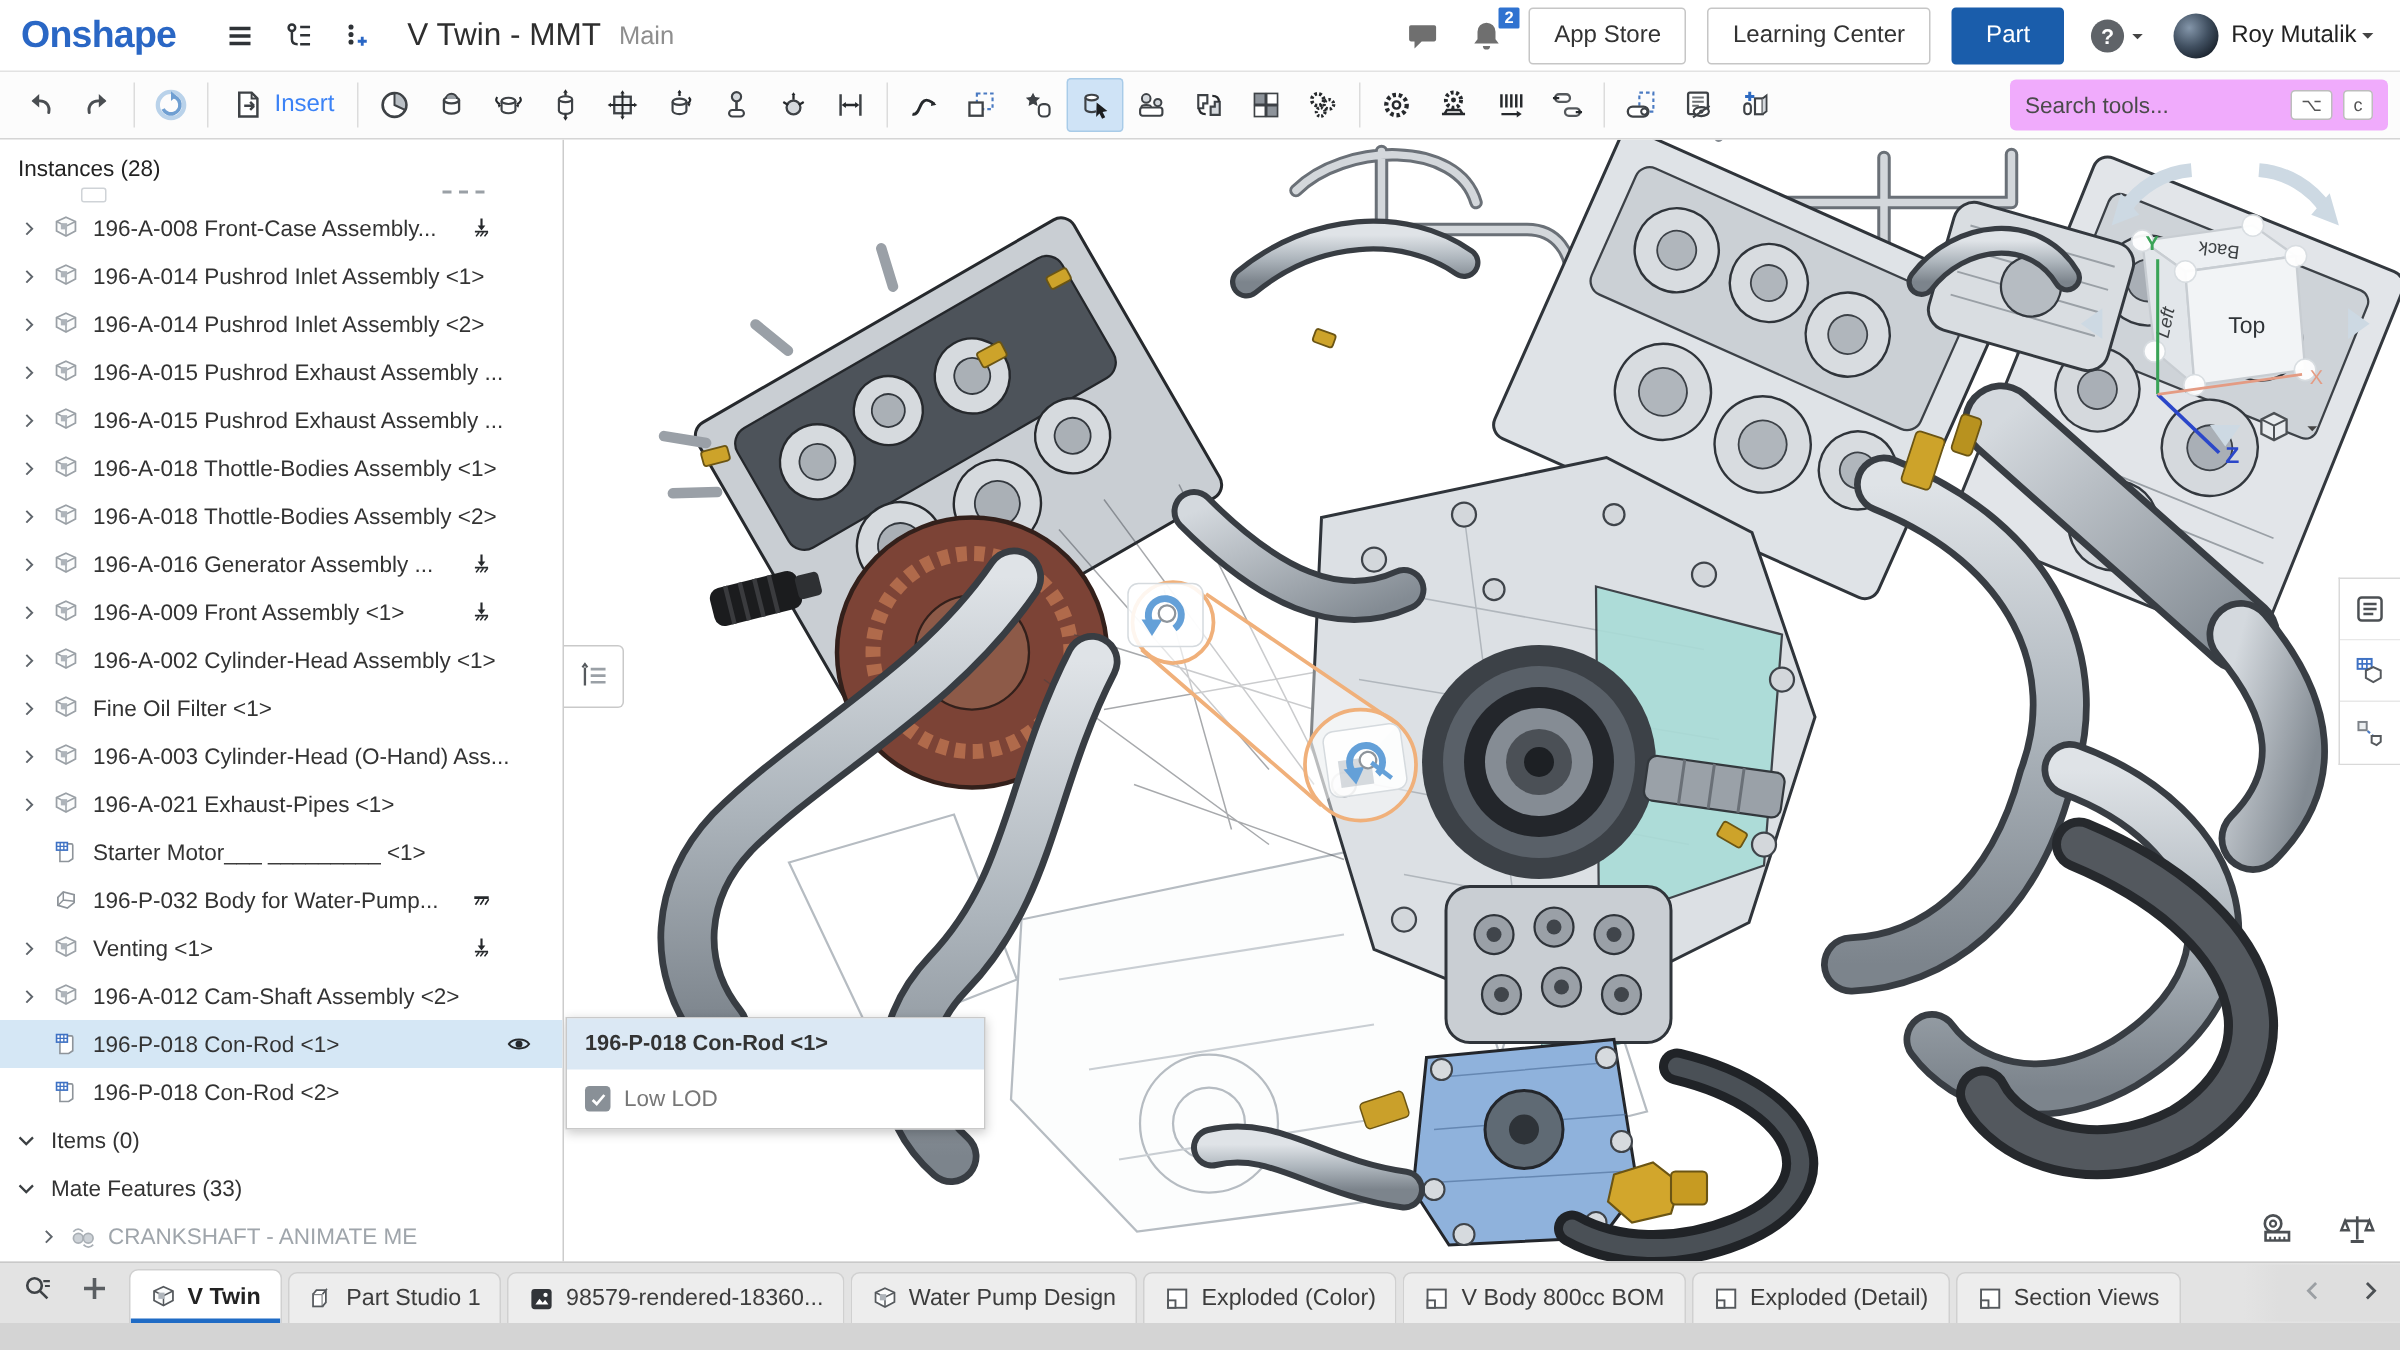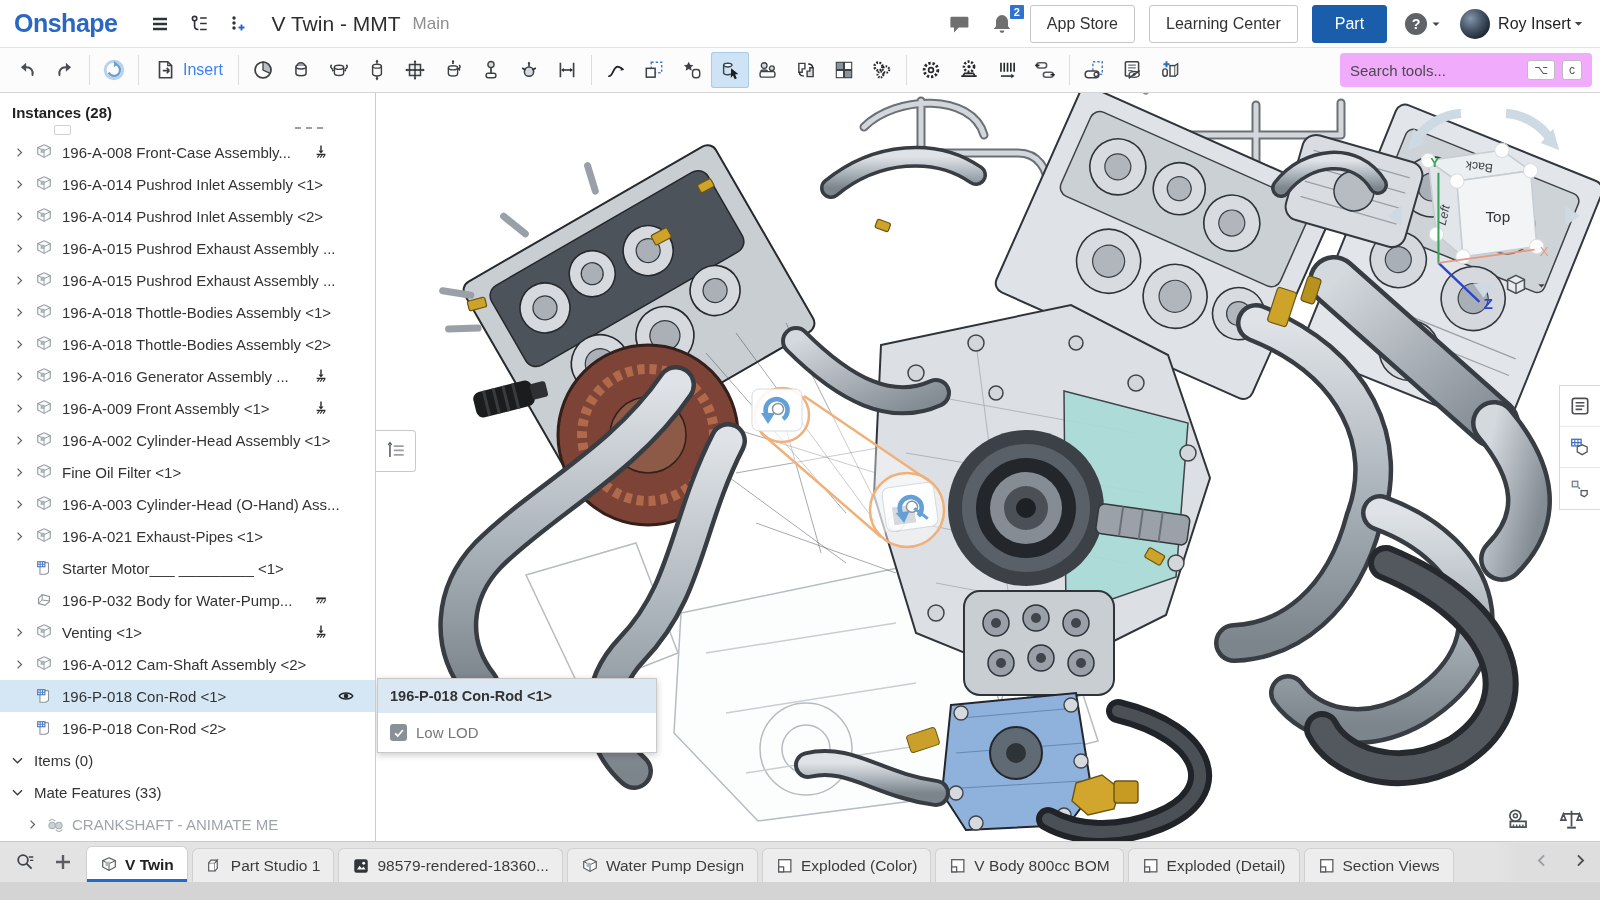--- a/index.html
+++ b/index.html
@@ -34,21 +34,21 @@
   .tb-label{font-size:16px;color:#3b82f6}
   .tb-sep{width:1px;height:30px;background:#dcdcdc;margin:0 5px}
   .tb-search{margin-left:auto;background:#f0abfc;border-radius:4px;height:34px;display:flex;align-items:center;
              padding:0 10px;min-width:232px;color:#4a4a4a;font-size:15px;gap:7px;cursor:text}
   .tb-search .ph{flex:1}
   .key{background:#fff;border:1px solid #bdbdbd;border-radius:3px;font-size:12px;color:#555;padding:1px 6px;line-height:16px}
 
   
   .sidebar{position:absolute;left:0;top:93px;width:376px;bottom:59px;background:#fff;border-right:1px solid #ccc;
            box-sizing:border-box;z-index:20;overflow:hidden}
-  .sb-title{font-size:15px;font-weight:bold;color:#222;padding:11px 0 2px 12px}
+  .sb-title{font-size:15px;font-weight:normal;color:#222;padding:11px 0 2px 12px}
   .sb-partial{height:13px;position:relative}
   .sb-partial .dash{position:absolute;top:4px;width:28px;border-top:2px dashed #9aa0a6;right:52px}
   .sb-partial .ghost{position:absolute;top:2px;left:54px;width:15px;height:8px;border:1px solid #cfd3d7;border-radius:2px}
   .inst-row{height:32px;display:flex;align-items:center;font-size:15px;color:#333;cursor:pointer;padding-left:6px}
   .inst-row.selected{background:#d5e7f5}
   .chev{width:26px;display:flex;justify-content:center;flex:0 0 auto}
   .inst-ic{width:24px;display:flex;justify-content:center;margin-right:6px;flex:0 0 auto}
   .inst-label{white-space:nowrap;overflow:hidden;text-overflow:ellipsis}
   .badge-ic{margin-left:auto;margin-right:46px;display:flex;flex:0 0 auto}
   .eye{margin-left:auto;margin-right:20px;display:flex;flex:0 0 auto;cursor:pointer}
@@ -72,21 +72,21 @@
   
   .tooltip{position:absolute;left:1px;top:585px;width:278px;background:#fff;border:1px solid #c9c9c9;
            box-shadow:0 2px 7px rgba(0,0,0,.22);z-index:10}
   .tt-head{background:#dbe8f4;font-size:14.5px;font-weight:600;color:#333;padding:9px 12px}
   .tt-body{padding:11px 12px;display:flex;align-items:center;gap:9px}
   .cb{width:17px;height:17px;background:#899097;border-radius:3px;display:flex;align-items:center;justify-content:center;cursor:pointer;flex:0 0 auto}
   .tt-label{font-size:15px;color:#777}
 
   
   .tabbar{position:absolute;left:0;bottom:18px;right:0;height:41px;background:#e3e3e3;border-top:1px solid #c9c9c9;
-          display:flex;align-items:flex-end;padding:0 6px;box-sizing:border-box;z-index:40}
+          display:flex;padding:0 6px;box-sizing:border-box;z-index:40}
   .bottom-strip{position:absolute;left:0;bottom:0;right:0;height:18px;background:#d4d4d4;z-index:39}
   .tbar-btn{width:38px;height:34px;margin-bottom:3px;display:flex;align-items:center;justify-content:center;background:none;border:none;cursor:pointer}
   #tabs{display:flex;align-items:flex-end;height:100%;overflow:hidden;flex:1;margin-left:4px;padding-right:70px}
   .tab{height:33px;display:flex;align-items:center;gap:7px;padding:0 13px;background:#ededed;border:1px solid #d0d0d0;border-bottom:none;
        border-radius:6px 6px 0 0;margin-right:4px;font-size:15.5px;color:#3c3c3c;white-space:nowrap;cursor:pointer;flex:0 0 auto}
   .tab.active{background:#fff;height:35px;box-shadow:inset 0 -3px 0 #1f6bc5;font-weight:bold;color:#222}
   .tab-arrows{position:absolute;right:0;bottom:1px;height:38px;display:flex;align-items:center;
               background:linear-gradient(90deg,rgba(227,227,227,0),#dedede 22%);padding-left:26px}
   .ta-btn{background:none;border:none;padding:0 11px;cursor:pointer}
 </style>
@@ -136,21 +136,21 @@
   <button class="hicon">
     <svg width="26" height="26" viewBox="0 0 20 20">
         <circle cx="10" cy="10" r="8.5" fill="#5f6368"></circle>
         <text x="10" y="14" text-anchor="middle" font-size="11" font-weight="bold" fill="#fff">?</text>
       </svg>
     <svg width="14" height="14" viewBox="0 0 20 20">
         <path d="M5 8l5 5 5-5z" fill="#444"></path>
       </svg>
   </button>
   <div class="avatar"></div>
-  <div class="uname">Roy Insert</div>
+  <div class="uname">Roy Mutalik</div>
   <svg width="15" height="15" viewBox="0 0 20 20">
       <path d="M5 8l5 5 5-5z" fill="#444"></path>
     </svg>
 </header>
 
 <div class="toolbar">
   <div class="tb-items" id="tb-items">
       <button class="tb-btn">
         <svg width="22" height="22" viewBox="0 0 20 20">
           <path d="M15 14.5c.8-4.2-1.6-7-5.4-7H6" fill="none" stroke="#4a4e52" stroke-width="1.8" stroke-linecap="round"></path>

